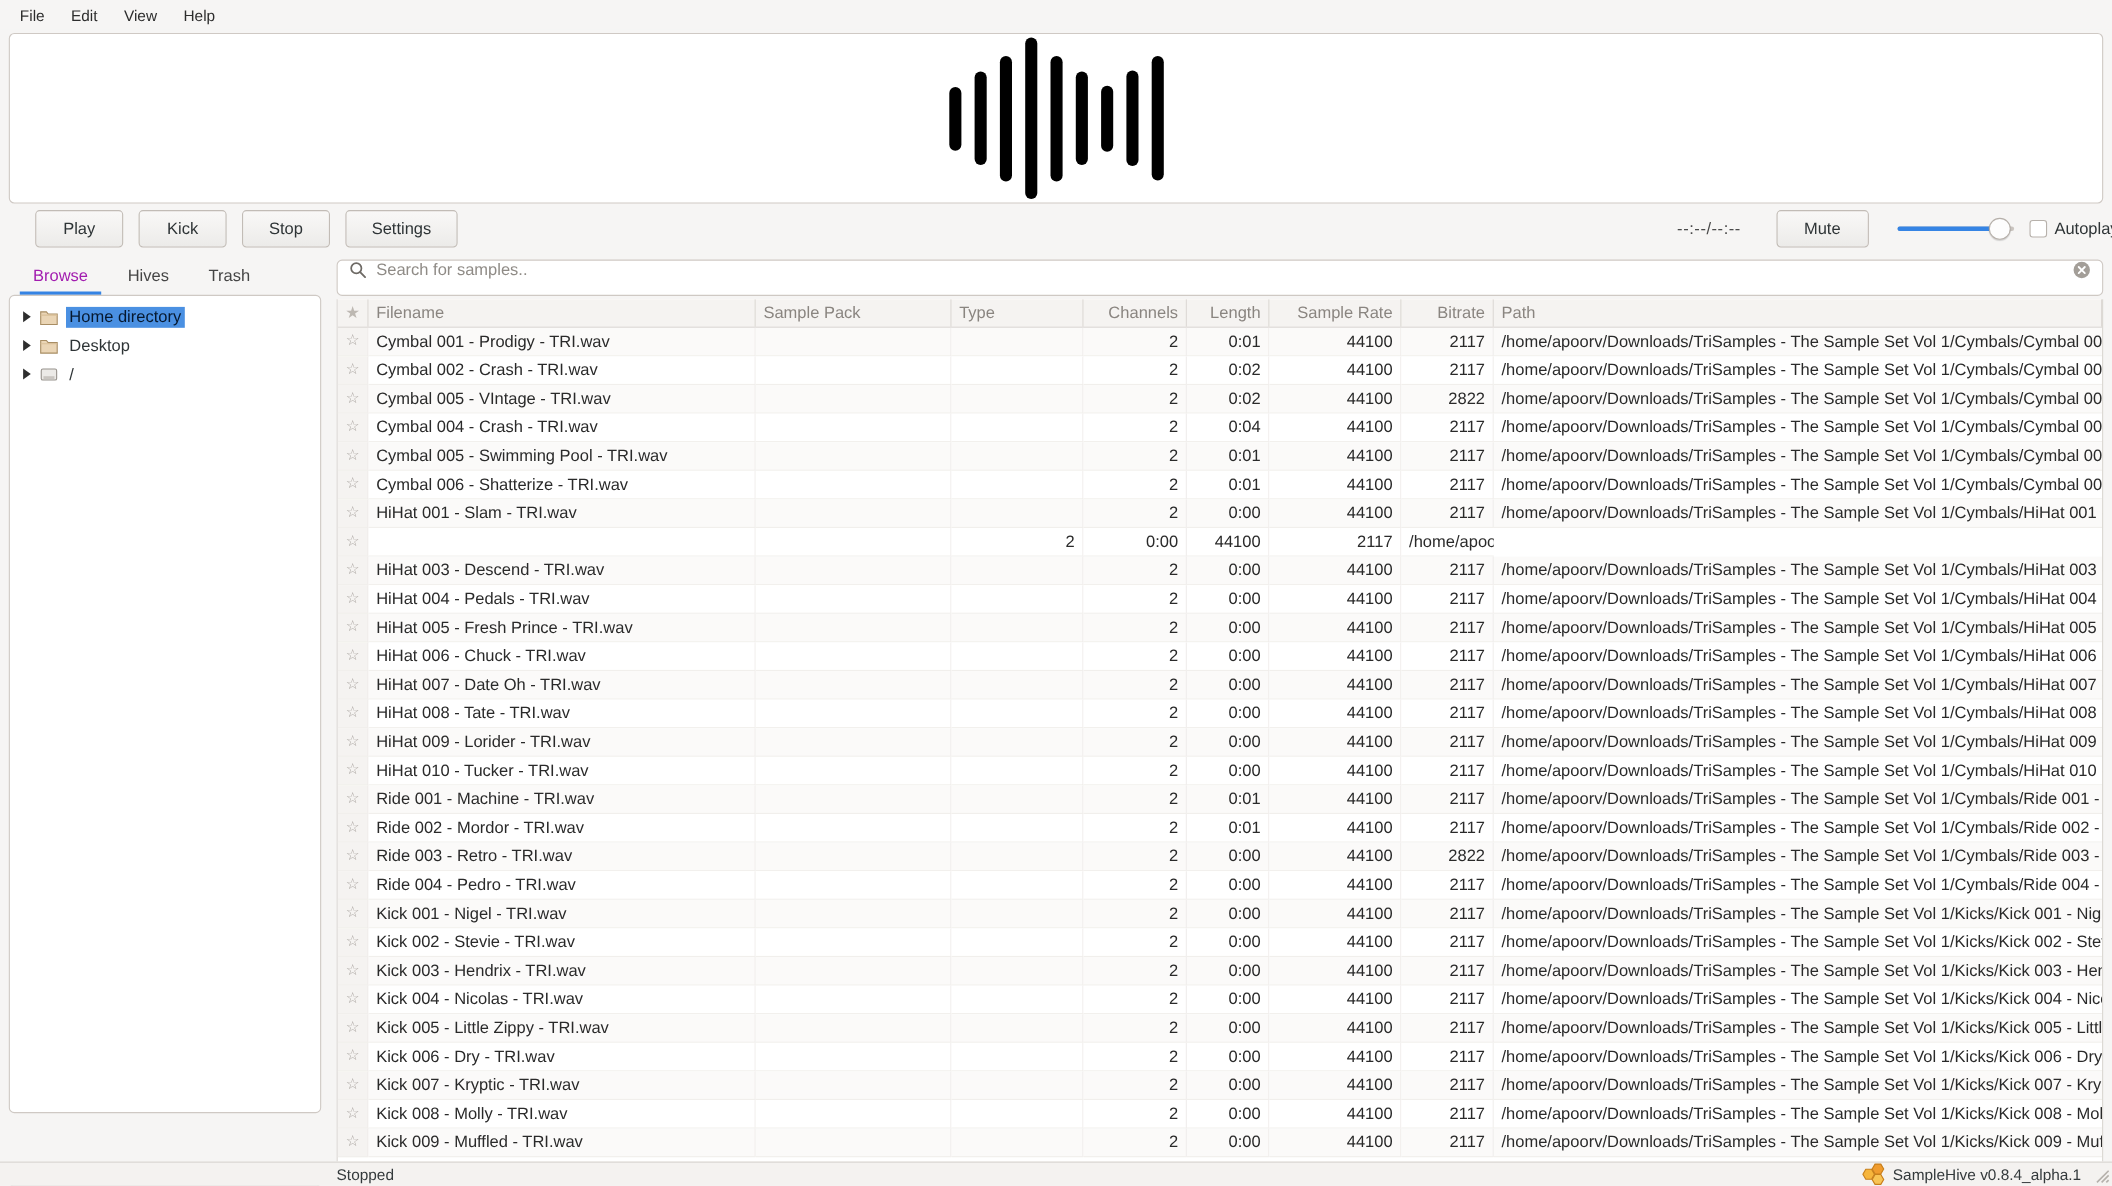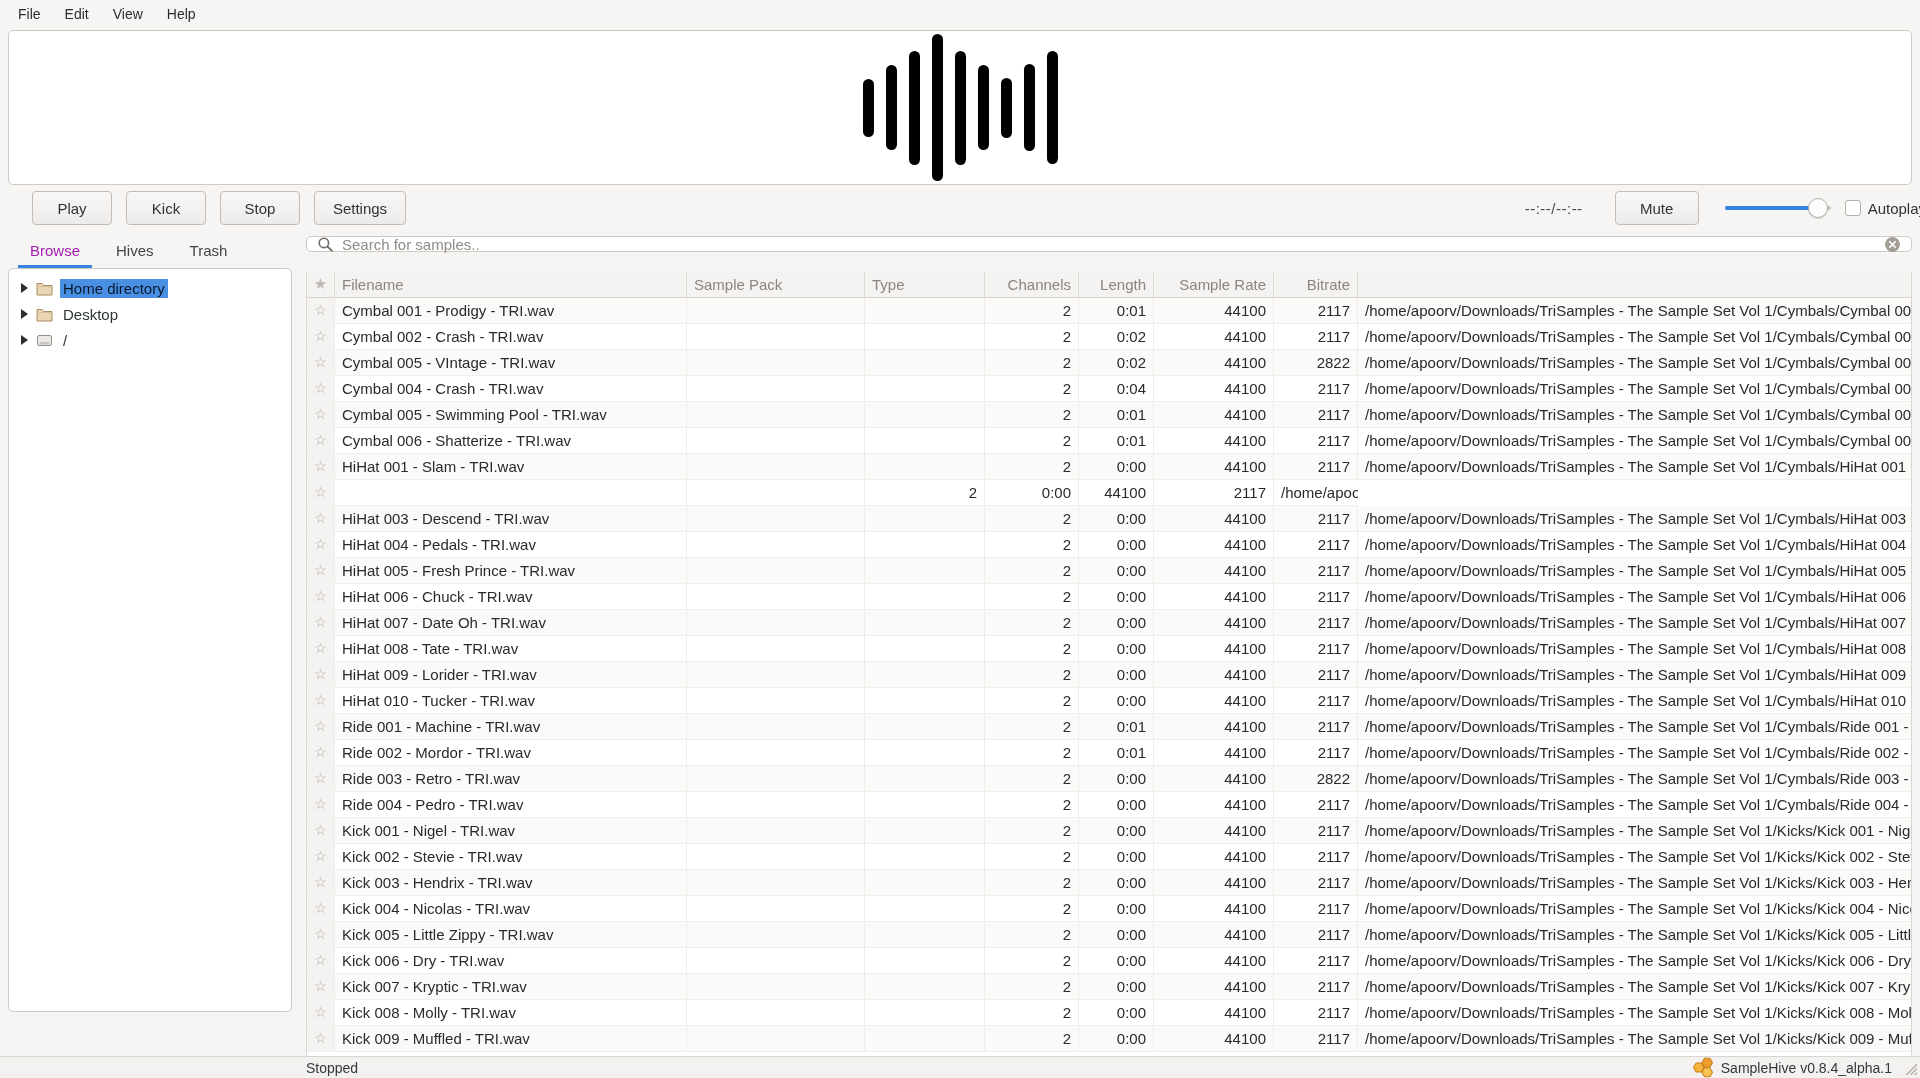--- a/index.html
+++ b/index.html
@@ -53,23 +53,23 @@
   .tree-icon { width:18px; height:16px; margin-right:6px; display:flex; align-items:center; }
   .tree-label { padding:1px 3px; white-space:nowrap; }
   .tree-label.selected { background:var(--selection,#4a90e2); color:#06182e; }
   .filter-combo { position:absolute; left:8px; top:1077px; width:284px; height:34px;
     background:linear-gradient(to bottom,#f9f8f7,#ecebe9); border:1px solid #c2bcb6;
     border-radius:4px; display:flex; align-items:center; padding:0 12px; font-size:15px; }
   .combo-arrow { margin-left:auto; width:0; height:0; border-top:7px solid #3b3b3b;
     border-left:5px solid transparent; border-right:5px solid transparent; }
 
   
-  .searchbar { position:absolute; left:306px; top:236px; width:1606px; height:16px;
+  .searchbar { position:absolute; left:306px; top:236px; width:1606px; height:33px;
     background:#fff; border:1px solid #cfc9c4; border-radius:5px;
-    display:flex; align-items:center; padding:0 10px; }
+    display:flex; align-items:flex-start; padding:0 10px; }
   .searchbar input { flex:1; border:none; outline:none; font-size:15px;
     font-family:"Liberation Sans", sans-serif; color:#2e3436; background:transparent; }
   .searchbar input::placeholder { color:#8f8b86; opacity:1; }
 
   
   .tablewrap { position:absolute; left:306px; top:272px; width:1606px; height:784px;
     background:#fff; overflow:hidden; border-left:1px solid #d9d5d0; border-right:1px solid #d9d5d0; }
   .thead, .trow { display:grid;
     grid-template-columns:28px 352px 178px 120px 94px 75px 120px 84px 1fr; }
   .thead { height:26px; background:#f5f3f1; border-bottom:1px solid #d8d4d0; }
@@ -116,21 +116,21 @@
       <div class="wbar" style="height: 60px;"></div>
       <div class="wbar" style="height: 87px;"></div>
       <div class="wbar" style="height: 113px;"></div>
     </div>
 </div>
 
 <div class="transport">
   <div class="btn t-btn">Play</div>
   <div class="btn t-btn">Kick</div>
   <div class="btn t-btn">Stop</div>
-  <div class="btn" style="width:92px;">Settings</div>
+  <div class="btn" style="width:102px;">Settings</div>
   <div class="spacer"></div>
   <div class="time-display">--:--/--:--</div>
   <div class="btn mute-btn">Mute</div>
   <div class="slider">
     <div class="track"></div>
     <div class="fill" style="width: calc(88%); background: rgb(53, 132, 228);"></div>
     <div class="thumb" style="left: calc(88% - 10px);"></div>
   </div>
   <div class="checkbox"></div>
   <div class="autoplay-label">Autoplay</div>
@@ -194,20 +194,21 @@
 <div class="tablewrap">
   <div class="thead">
       <div class="th star">★</div>
       <div class="th">Filename</div>
       <div class="th">Sample Pack</div>
       <div class="th">Type</div>
       <div class="th right">Channels</div>
       <div class="th right">Length</div>
       <div class="th right">Sample Rate</div>
       <div class="th right">Bitrate</div>
+      <div class="th">Path</div>
     </div>
   <div>
       <div class="trow">
         <div class="td star">☆</div>
         <div class="td">Cymbal 001 - Prodigy - TRI.wav</div>
         <div class="td"></div>
         <div class="td"></div>
         <div class="td right">2</div>
         <div class="td right">0:01</div>
         <div class="td right">44100</div>

